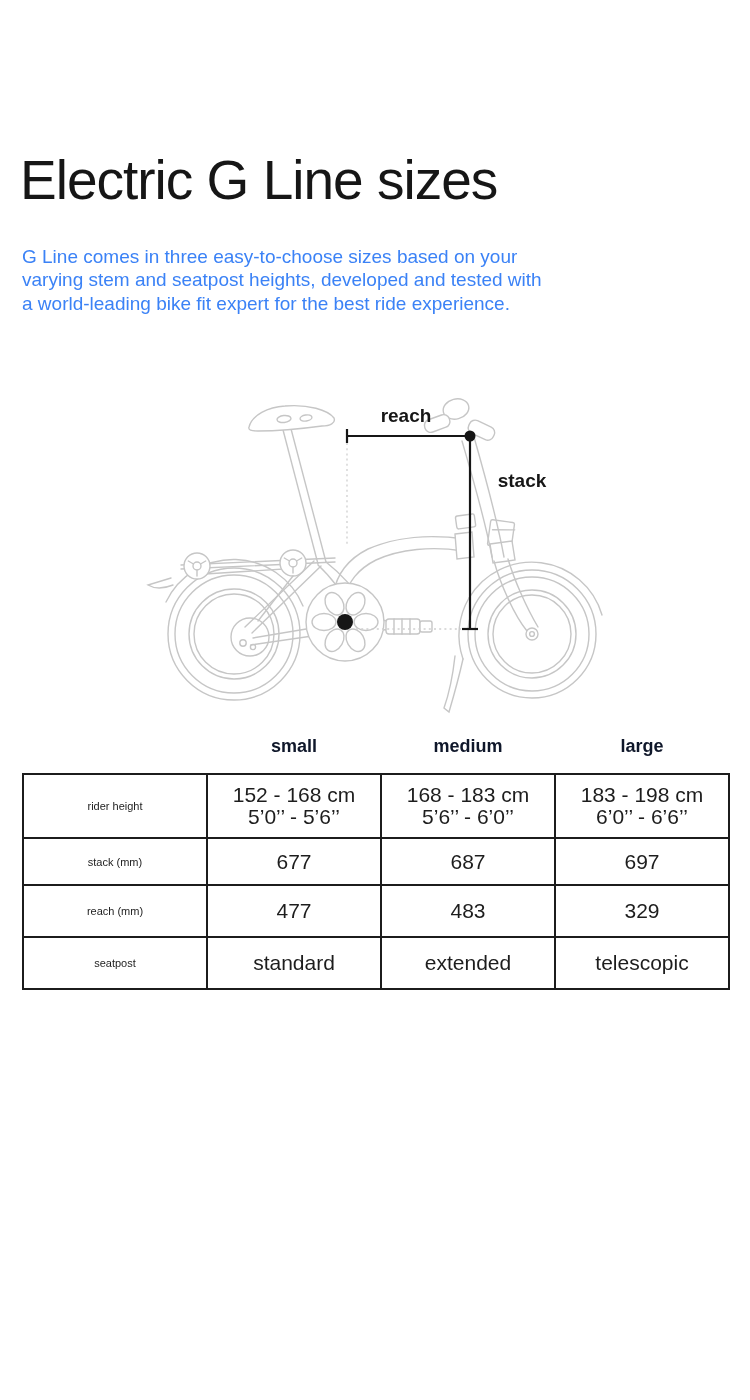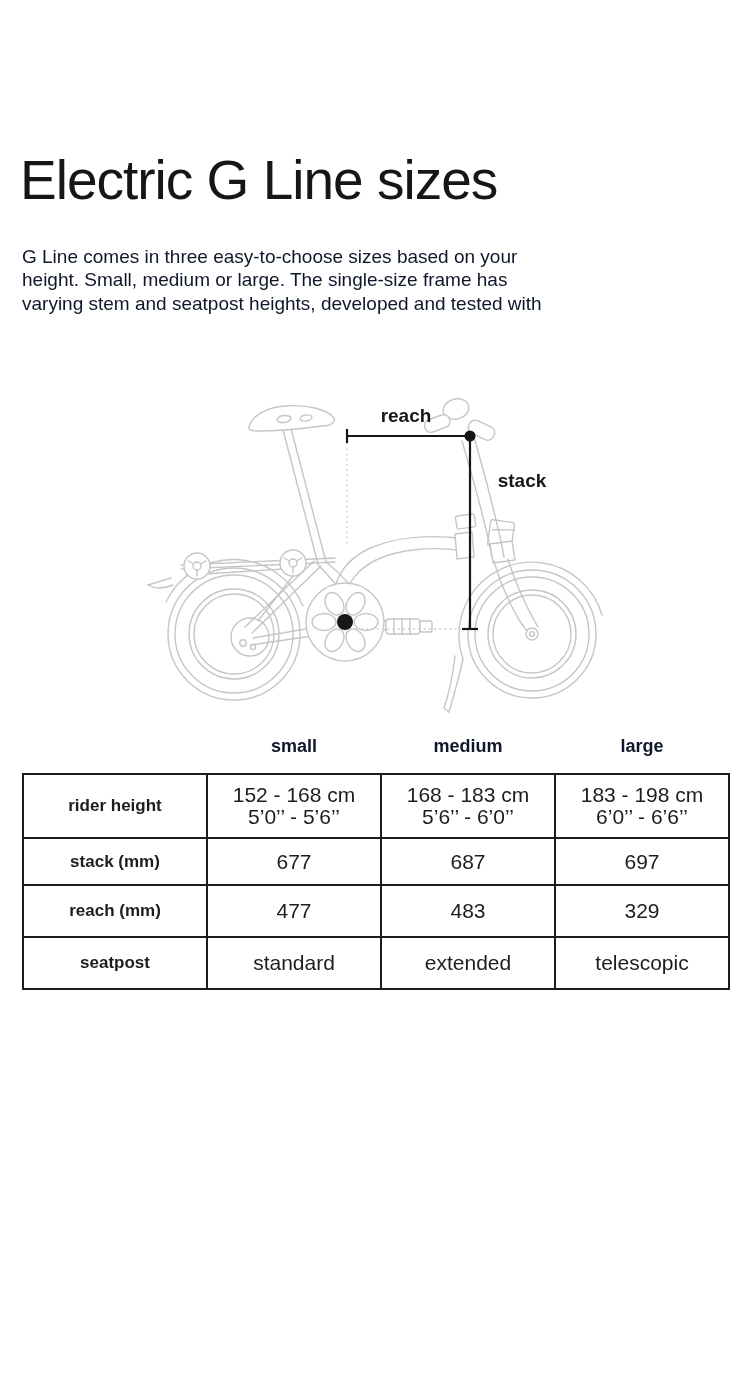--- a/index.html
+++ b/index.html
@@ -19,21 +19,21 @@
     letter-spacing: -1px;
     line-height: 1.1;
     color: #161616;
     white-space: nowrap;
   }
 
   .intro {
     margin: 34px 0 8px 22px;
     font-size: 19px;
     line-height: 23.5px;
-    color: #0f172a;
+    color: #3b82f6;
   }
   .intro div { white-space: nowrap; }
 
   .diagram-wrap {
     margin-top: 64px;
     width: 750px;
     height: 345px;
     position: relative;
   }
   svg text.measure-label {
@@ -59,38 +59,38 @@
   }
   .size-table tbody th,
   .size-table tbody td {
     border: 2px solid #1c1c1c;
     text-align: center;
     vertical-align: middle;
     font-size: 21px;
     color: #1d1d1d;
     background: #fff;
   }
-  .size-table tbody th { font-weight: 700; font-size: 17px; }
+  .size-table tbody th { font-weight: 400; font-size: 11px; }
   .size-table tr.row-rider   td, .size-table tr.row-rider   th { height: 64px; }
   .size-table tr.row-stack   td, .size-table tr.row-stack   th { height: 47px; border-radius: 8px; }
   .size-table tr.row-reach   td, .size-table tr.row-reach   th { height: 52px; }
   .size-table tr.row-seat    td, .size-table tr.row-seat    th { height: 52px; }
   .cell-2line div { line-height: 22px; }
 </style>
 </head>
 <body>
 
 <div class="page">
 
   <h1 class="title">Electric G Line sizes</h1>
 
   <div class="intro">
     <div>G Line comes in three easy-to-choose sizes based on your</div>
-    <div>height. Small, medium or large. The single-size frame has</div>
     <div>varying stem and seatpost heights, developed and tested with</div>
+    <div>a world-leading bike fit expert for the best ride experience.</div>
   </div>
 
   <div class="diagram-wrap">
     <svg width="750" height="345" viewBox="0 0 750 345">
 
       <g stroke="#c6c6c6" fill="none" stroke-width="1.4" stroke-linecap="round">
 
         <circle cx="234" cy="255" r="66"></circle>
         <circle cx="234" cy="255" r="59"></circle>
         <circle cx="234" cy="255" r="45"></circle>

